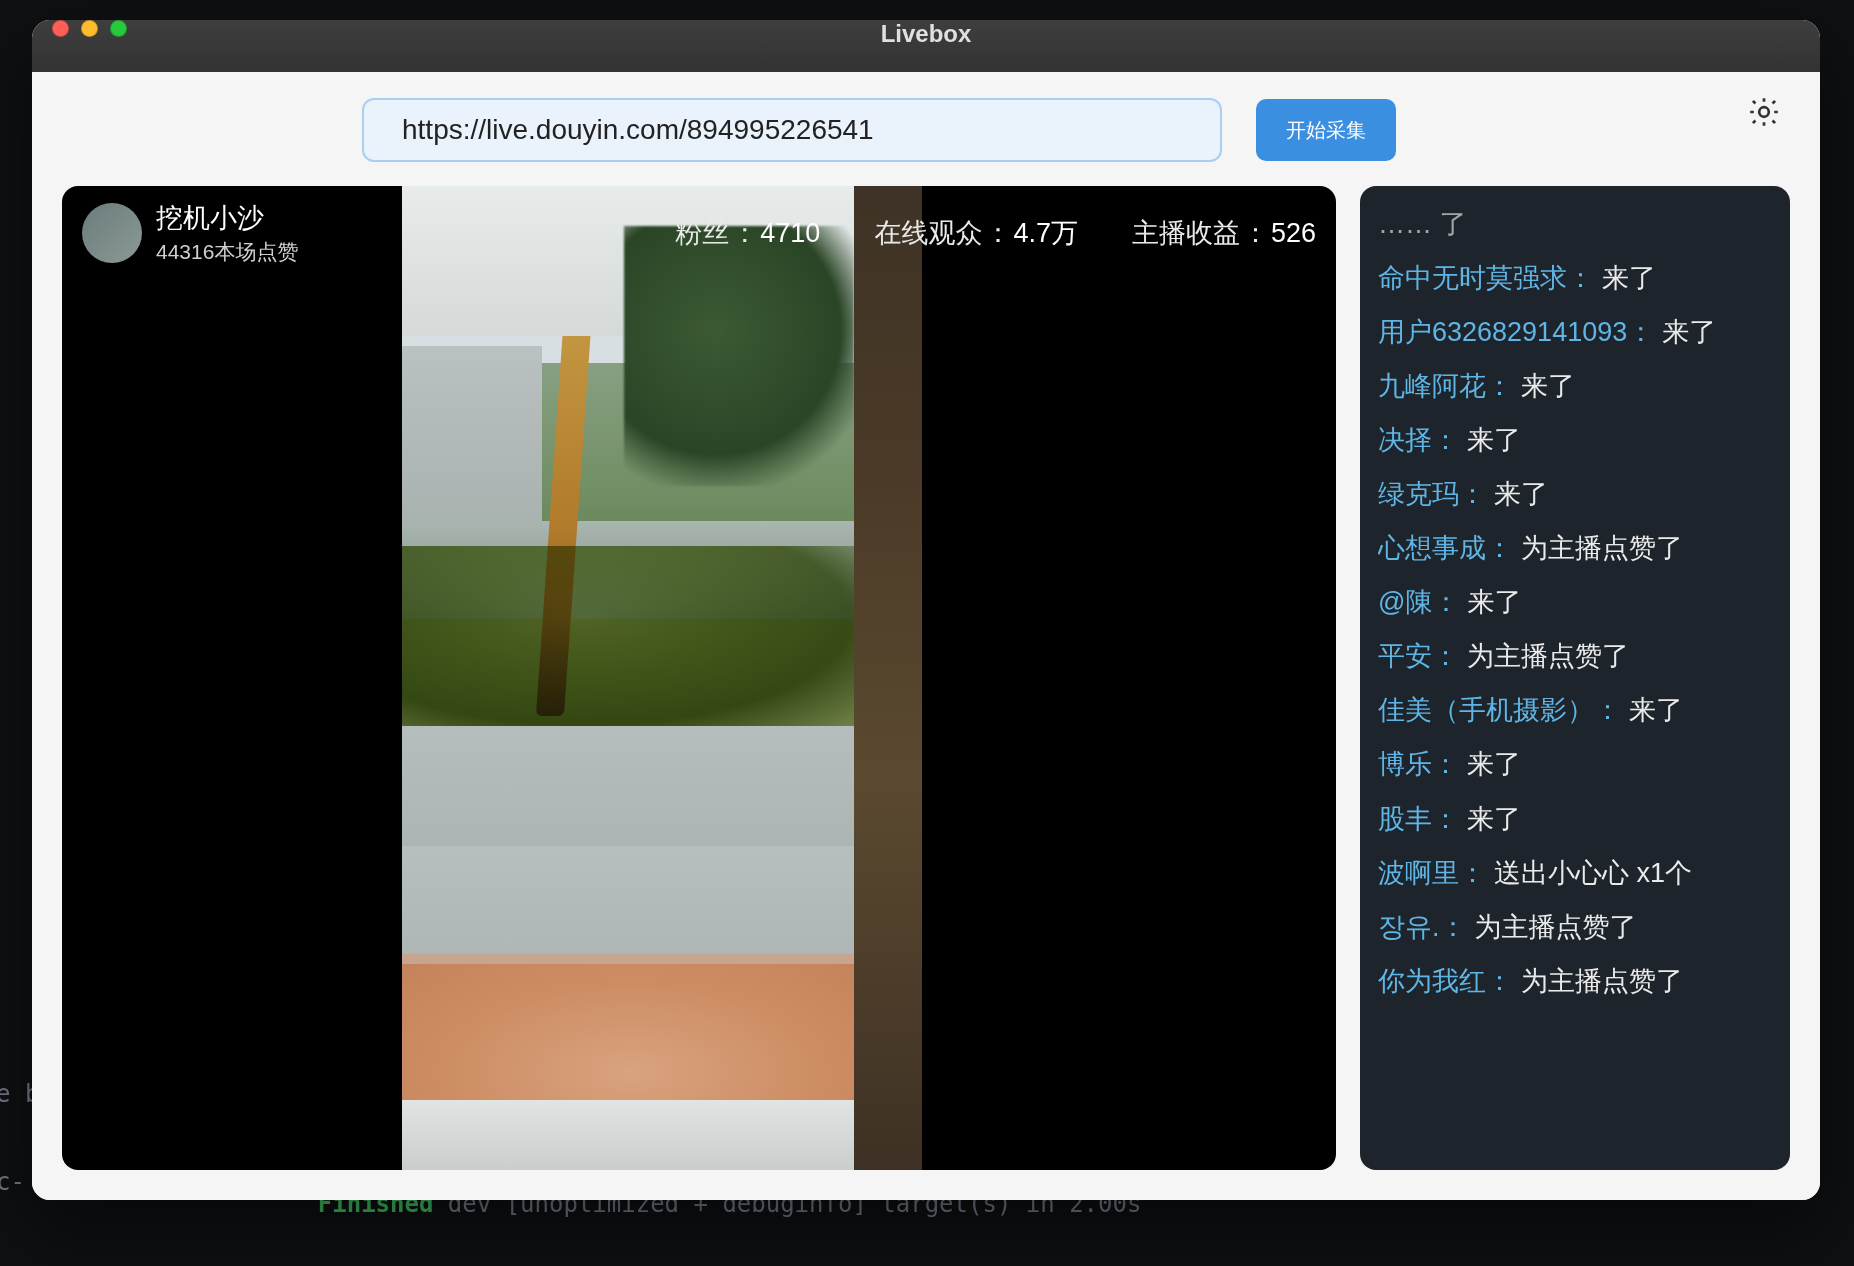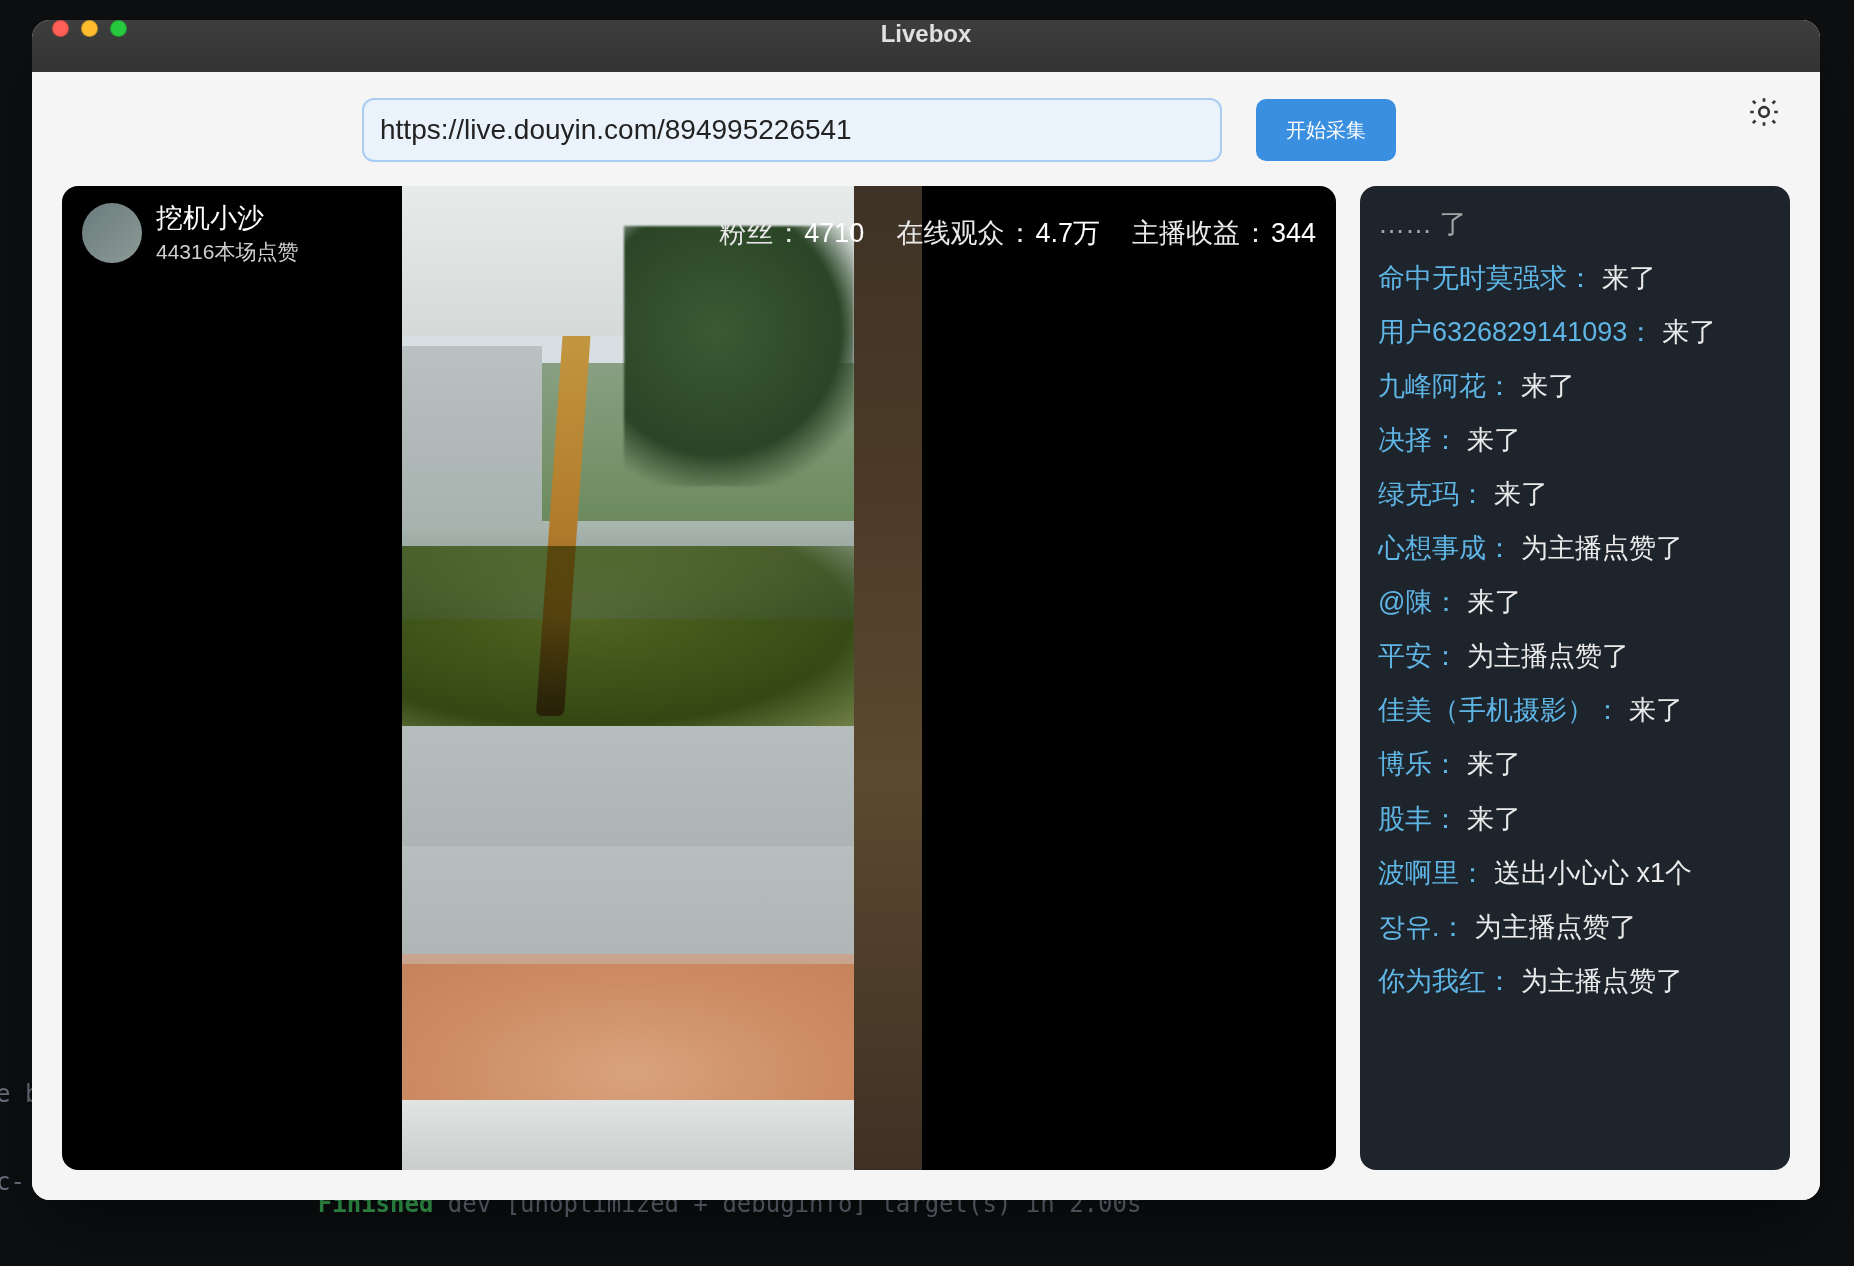--- a/index.html
+++ b/index.html
@@ -100,21 +100,21 @@
   }
   .urlbox {
     flex: 0 0 auto;
     width: 860px;
     margin-left: 300px;
     height: 64px;
     border: 2px solid #a9cdf3;
     background: #eaf2fb;
     border-radius: 12px;
     font-size: 28px;
-    padding: 0 16px;
+    padding: 0 38px;
     color: #222;
     outline: none;
   }
   .start-btn {
     height: 62px;
     padding: 0 30px;
     background: #3b8fe0;
     color: #fff;
     border: none;
     border-radius: 10px;
@@ -224,21 +224,21 @@
   }
   .streamer {
     display: flex; flex-direction: column;
     flex: 0 0 auto;
   }
   .streamer .name { font-size: 27px; font-weight: 500; }
   .streamer .sub { font-size: 21px; color: #d0d0d0; margin-top: 2px; }
   .stats {
     margin-left: auto;
     display: flex;
-    gap: 32px;
+    gap: 54px;
     font-size: 27px;
   }
   .stats .item { white-space: nowrap; }
   .stats .label { color: #e9e9e9; }
   .stats .sep { color: #e9e9e9; margin: 0 2px; }
   .stats .val { color: #fff; }
 
   .chat-pane {
     width: 430px;
     background: #1e242b;
@@ -316,21 +316,21 @@
             <div class="sub">44316本场点赞</div>
           </div>
           <div class="stats">
             <div class="item">
               <span class="label">粉丝</span><span class="sep">：</span><span class="val">4710</span>
             </div>
             <div class="item">
               <span class="label">在线观众</span><span class="sep">：</span><span class="val">4.7万</span>
             </div>
             <div class="item">
-              <span class="label">主播收益</span><span class="sep">：</span><span class="val">344</span>
+              <span class="label">主播收益</span><span class="sep">：</span><span class="val">526</span>
             </div>
           </div>
         </div>
       </div>
 
       <div class="chat-pane">
         <div class="msgs">
           <div class="row partial">…… 了</div>
 
         <div class="row"><span class="user">命中无时莫强求</span><span class="colon">：</span><span class="text">来了</span></div>

